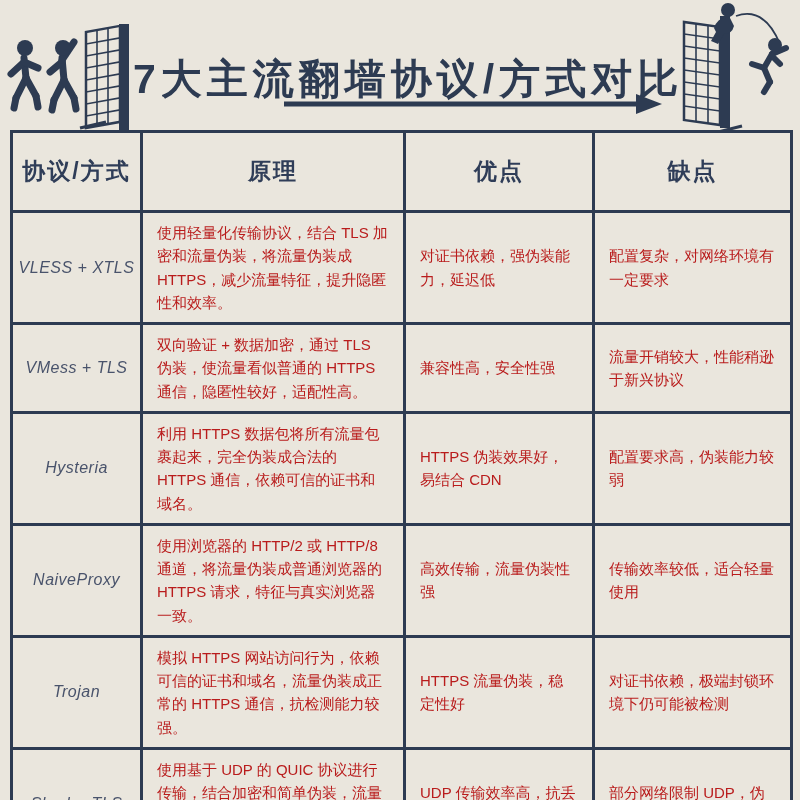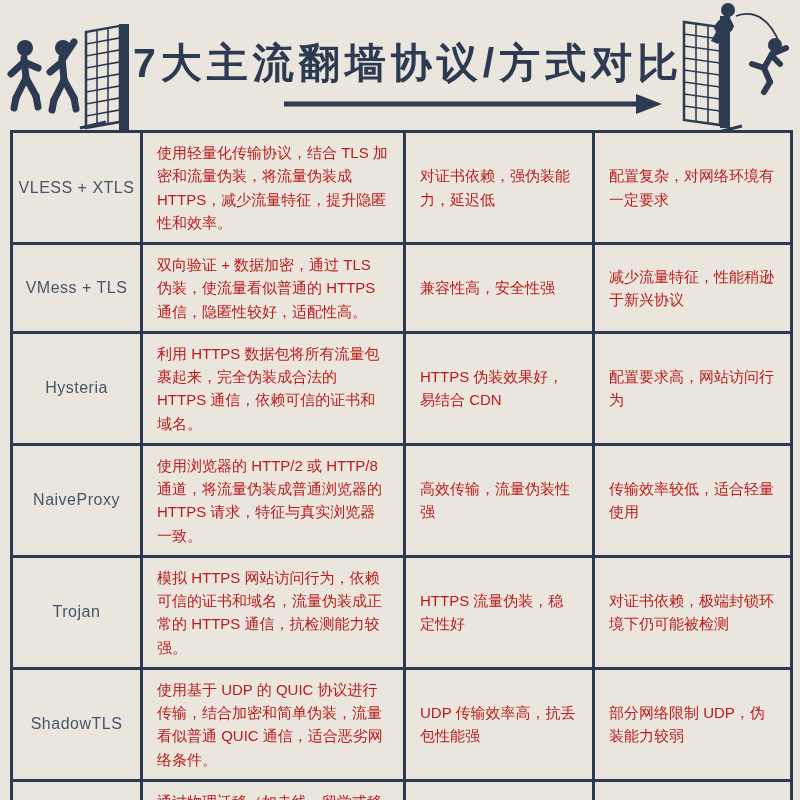--- a/index.html
+++ b/index.html
@@ -4,21 +4,21 @@
 <style>
   html,body{margin:0;padding:0;}
   body{
     width:800px;height:800px;position:relative;overflow:hidden;
     background:#eae6dd;
     font-family:"Liberation Sans", sans-serif;
     color:#2d3b52;
   }
   
   .page-title{
-    position:absolute;left:133px;top:36px;width:540px;
+    position:absolute;left:133px;top:52px;width:540px;
     font-size:41px;font-weight:900;letter-spacing:5px;
     color:#2d3b52;white-space:nowrap;
   }
   .decor{position:absolute;}
   #decor-left{left:4px;top:10px;}
   #decor-right{left:676px;top:2px;}
   #title-arrow{left:282px;top:92px;}
   
   table.cmp{
     position:absolute;left:10px;top:130px;width:780px;
@@ -30,21 +30,21 @@
     background:#eae6dd;
   }
   table.cmp tr{height:80px;}
   table.cmp tr.tall{height:85px;}
   th.colhead{
     font-size:23px;font-weight:700;color:#2f3d58;
     text-align:center;letter-spacing:2px;
   }
   td.proto{
     text-align:center;font-size:16px;font-weight:500;
-    color:#49536b;letter-spacing:0.5px;padding:0 4px;
+    color:#49536b;letter-spacing:0.5px;padding:0 4px;font-style:italic;
   }
   td.bodytxt{
     font-size:15px;line-height:1.55;color:#b91c1c;
     padding:8px 14px;text-align:left;
   }
   svg .ink{fill:#2d3b52;}
   svg .stroke-ink{stroke:#2d3b52;fill:none;}
 </style>
 </head>
 <body>
@@ -140,37 +140,43 @@
 </svg>
 
 <table class="cmp">
   <colgroup>
     <col style="width:130px">
       <col style="width:263px">
       <col style="width:189px">
       <col style="width:198px">
   </colgroup>
   <tbody>
+      <tr>
+    <th class="colhead">协议/方式</th>
+    <th class="colhead">原理</th>
+    <th class="colhead">优点</th>
+    <th class="colhead">缺点</th>
+  </tr>
   <tr>
     <td class="proto">VLESS + XTLS</td>
     <td class="bodytxt">使用轻量化传输协议，结合 TLS 加密和流量伪装，将流量伪装成 HTTPS，减少流量特征，提升隐匿性和效率。</td>
     <td class="bodytxt">对证书依赖，强伪装能力，延迟低</td>
     <td class="bodytxt">配置复杂，对网络环境有一定要求</td>
   </tr>
   <tr>
     <td class="proto">VMess + TLS</td>
     <td class="bodytxt">双向验证 + 数据加密，通过 TLS 伪装，使流量看似普通的 HTTPS 通信，隐匿性较好，适配性高。</td>
     <td class="bodytxt">兼容性高，安全性强</td>
-    <td class="bodytxt">减少流量特征，性能稍逊于新兴协议</td>
+    <td class="bodytxt">流量开销较大，性能稍逊于新兴协议</td>
   </tr>
   <tr>
     <td class="proto">Hysteria</td>
     <td class="bodytxt">利用 HTTPS 数据包将所有流量包裹起来，完全伪装成合法的 HTTPS 通信，依赖可信的证书和域名。</td>
     <td class="bodytxt">HTTPS 伪装效果好，易结合 CDN</td>
-    <td class="bodytxt">配置要求高，网站访问行为</td>
+    <td class="bodytxt">配置要求高，伪装能力较弱</td>
   </tr>
   <tr>
     <td class="proto">NaiveProxy</td>
     <td class="bodytxt">使用浏览器的 HTTP/2 或 HTTP/8 通道，将流量伪装成普通浏览器的 HTTPS 请求，特征与真实浏览器一致。</td>
     <td class="bodytxt">高效传输，流量伪装性强</td>
     <td class="bodytxt">传输效率较低，适合轻量使用</td>
   </tr>
   <tr>
     <td class="proto">Trojan</td>
     <td class="bodytxt">模拟 HTTPS 网站访问行为，依赖可信的证书和域名，流量伪装成正常的 HTTPS 通信，抗检测能力较强。</td>

